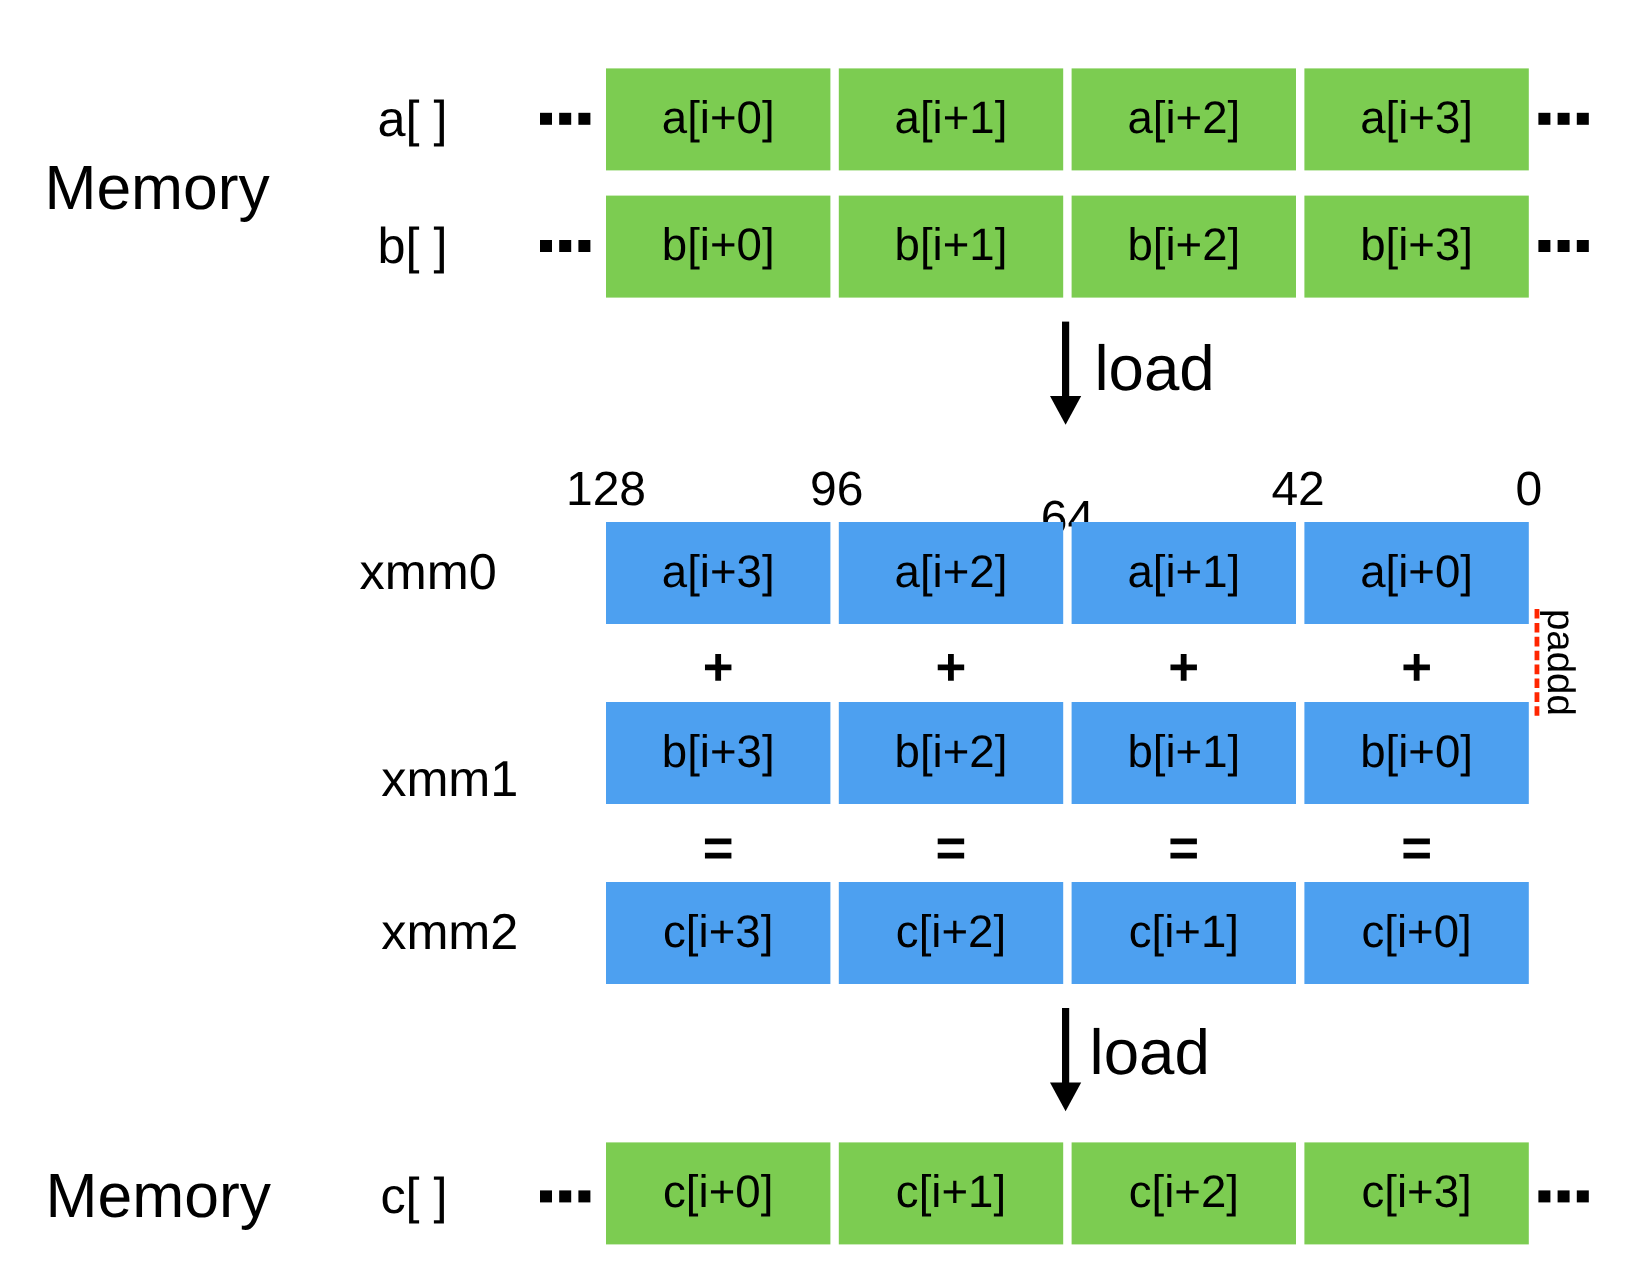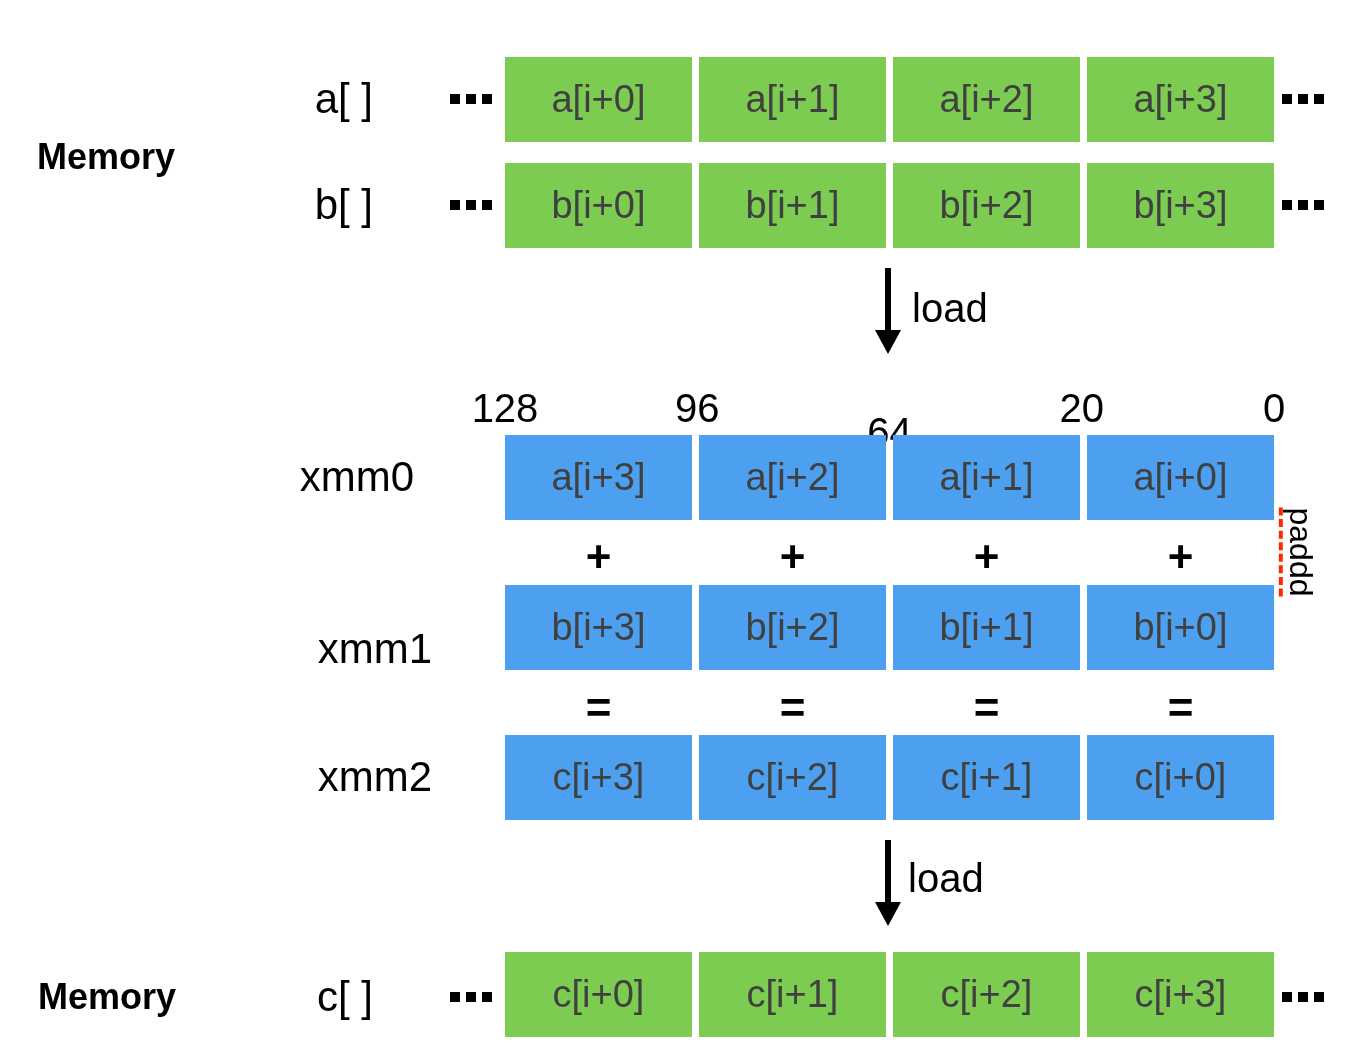--- a/index.html
+++ b/index.html
@@ -27,21 +27,21 @@
     height: 85px;
     display: flex;
     gap: 7px;
   }
   .cell {
     flex: 1;
     display: flex;
     align-items: center;
     justify-content: center;
     font-size: 38px;
-    color: #404040;
+    color: #000000;
   }
   .cell.green { background: var(--green); }
   .cell.blue  { background: var(--blue); }
   
   .oprow { height: 44px; }
   .oprow .cell {
     background: transparent;
     color: var(--ink);
     font-weight: bold;
     font-size: 44px;
@@ -53,22 +53,22 @@
     height: 52px;
     line-height: 52px;
     font-size: 42px;
     text-align: right;
     white-space: nowrap;
   }
   .sec-label {
     position: absolute;
     height: 52px;
     line-height: 52px;
-    font-size: 36px;
-    font-weight: bold;
+    font-size: 52px;
+    font-weight: normal;
     white-space: nowrap;
   }
   
   .dots {
     position: absolute;
     width: 42px;
     height: 10px;
     display: flex;
     justify-content: space-between;
   }
@@ -103,21 +103,21 @@
     bottom: 0;
     left: 50%;
     transform: translateX(-50%);
     width: 0; height: 0;
     border-left: 13px solid transparent;
     border-right: 13px solid transparent;
     border-top: 24px solid var(--ink);
   }
   .arrow-label {
     position: absolute;
-    font-size: 40px;
+    font-size: 53px;
     line-height: 44px;
     white-space: nowrap;
   }
   
   .instr {
     position: absolute;
     left: 1298px;
     top: 552px;
     transform: translate(-50%, -50%) rotate(90deg);
     font-size: 32px;
@@ -172,21 +172,21 @@
   <div class="varrow" style="left:873px; top:268px; height:86px;">
     <div class="shaft" style="height:64px;"></div>
     <div class="head"></div>
   </div>
   <div class="arrow-label" style="left:912px; top:286px;">load</div>
 
   <div class="bits">
     <span style="left:0%;">128</span>
     <span style="left:25%;">96</span>
     <span style="left:50%;margin-top:24px;">64</span>
-    <span style="left:75%;">20</span>
+    <span style="left:75%;">42</span>
     <span style="left:100%;">0</span>
   </div>
 
 
   <div class="side-label" style="left:264px; top:451px;">xmm0</div>
   <div class="cells" style="top:435px;">
     <div class="cell blue">a[i+3]</div>
     <div class="cell blue">a[i+2]</div>
     <div class="cell blue">a[i+1]</div>
     <div class="cell blue">a[i+0]</div>

